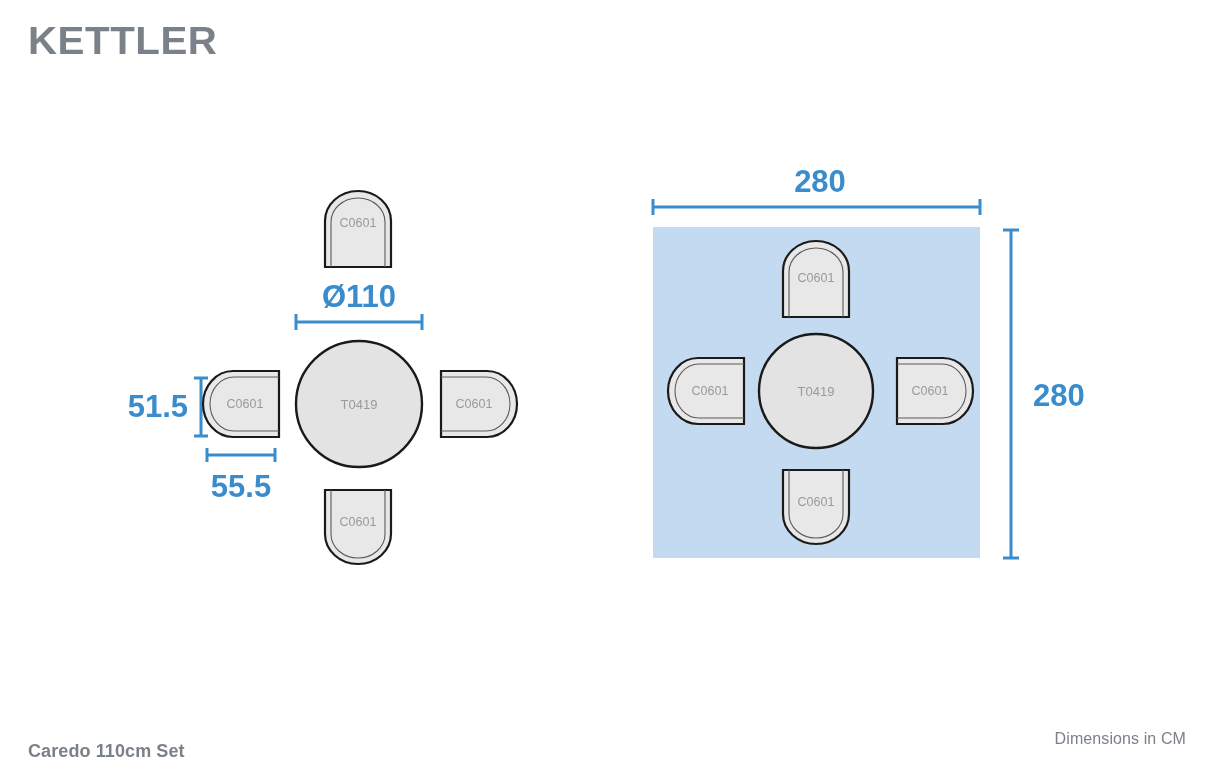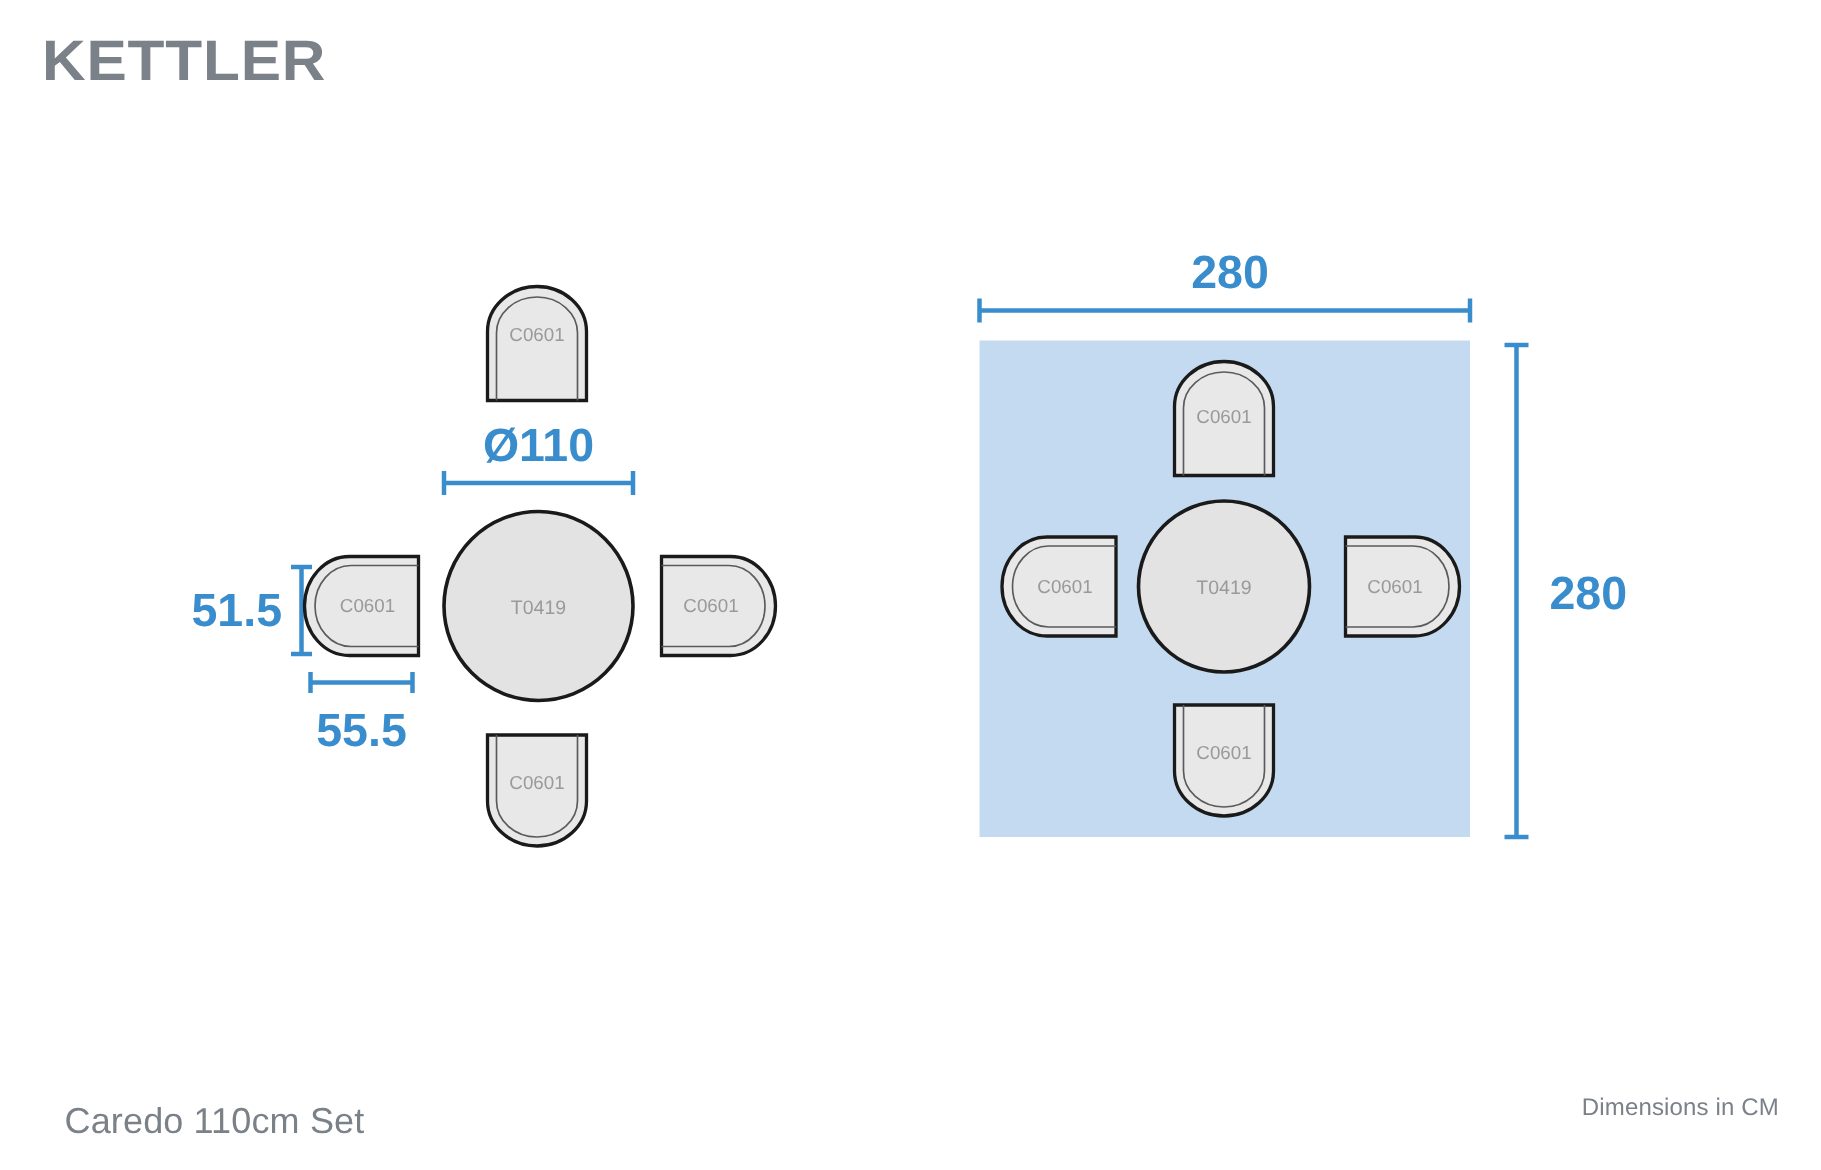--- a/index.html
+++ b/index.html
@@ -37,25 +37,26 @@
     left: 0;
     top: 0;
     width: 1214px;
     height: 780px;
     pointer-events: none;
   }
 
   
   .footer-left {
     position: absolute;
-    left: 43px;
+    left: 28px;
     bottom: 18px;
-    font-size: 24px;
+    font-size: 18px;
     color: #7b8189;
     letter-spacing: 0.1px;
+    font-weight: bold;
   }
   .footer-right {
     position: absolute;
     right: 28px;
     bottom: 32px;
     font-size: 16px;
     color: #7b8189;
     letter-spacing: 0.1px;
   }
 

